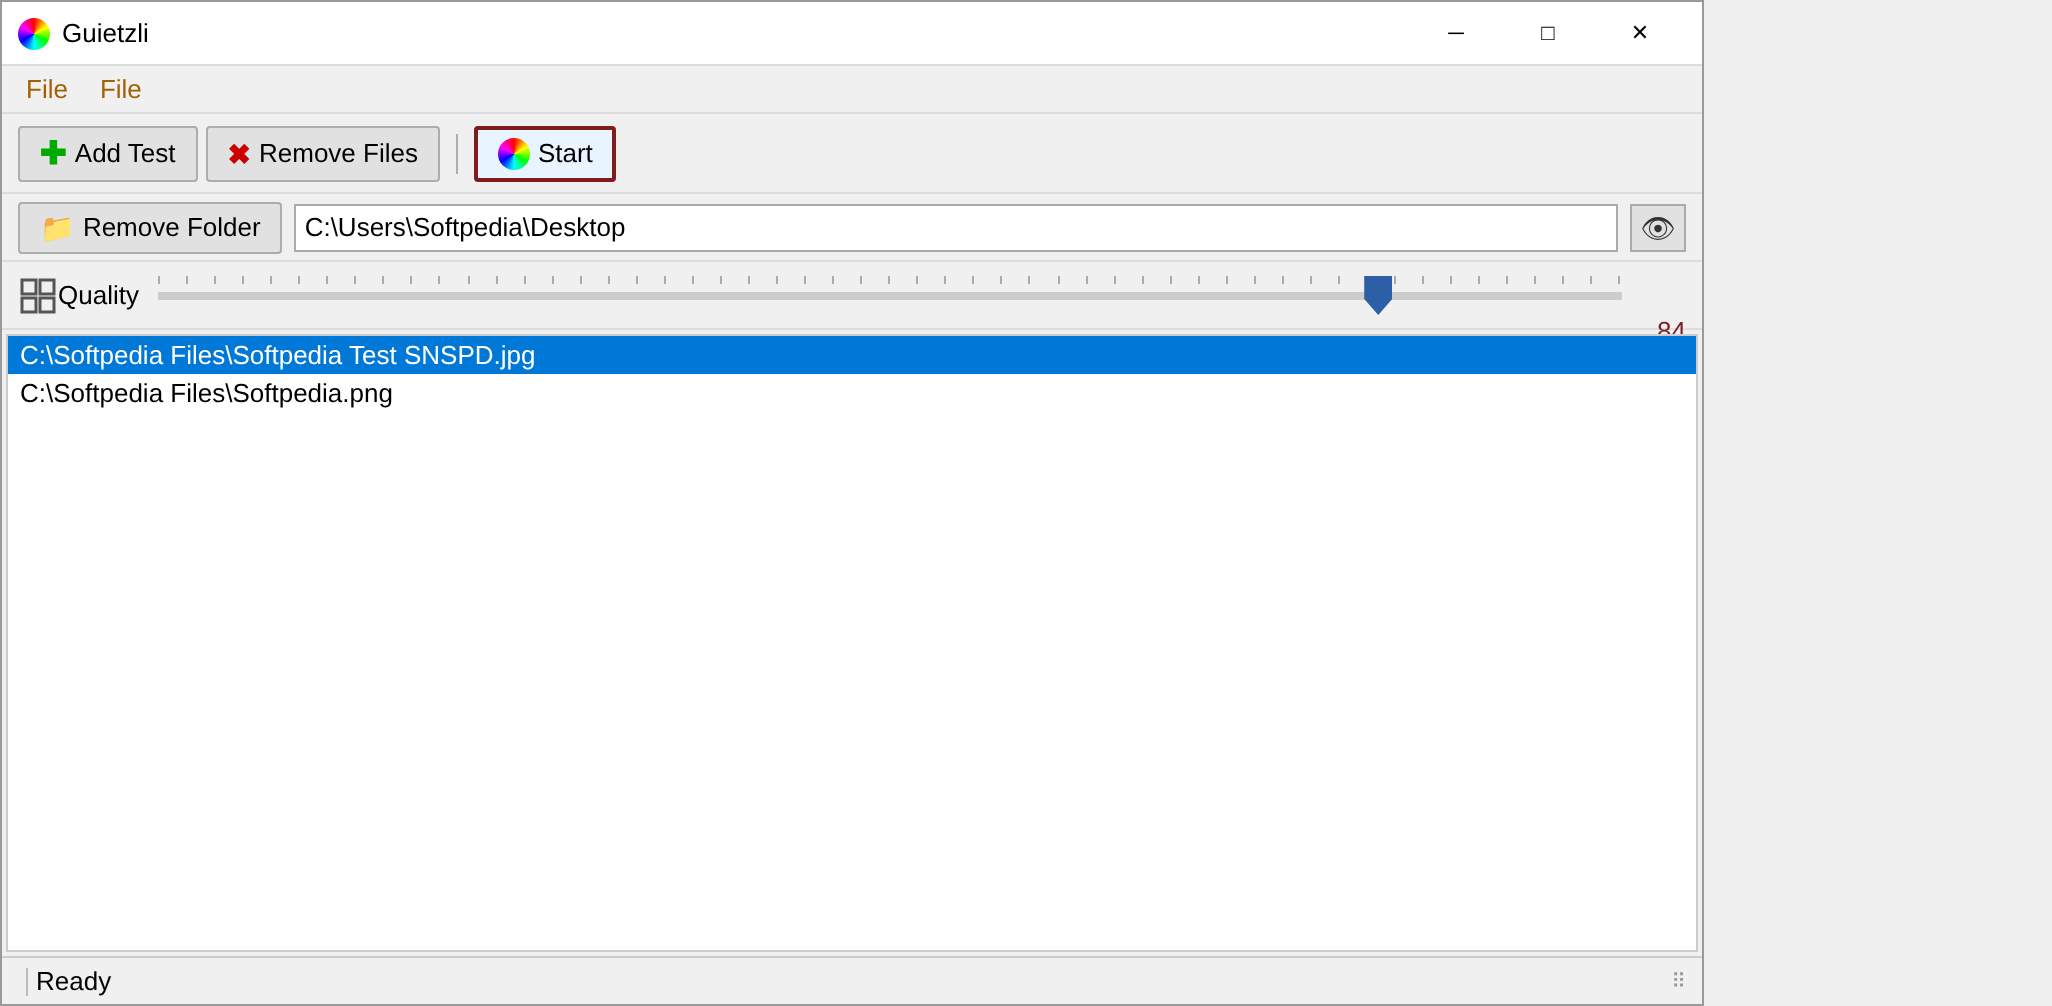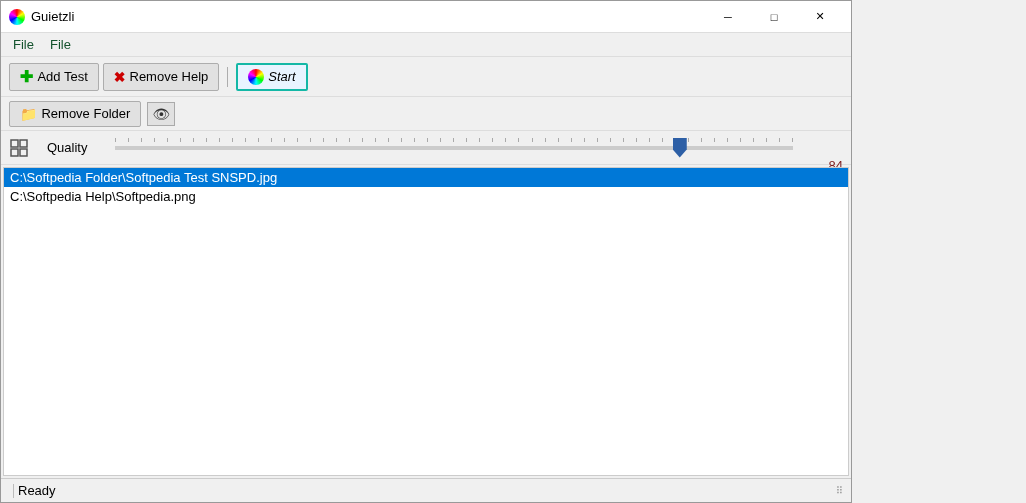--- a/index.html
+++ b/index.html
@@ -75,21 +75,21 @@
       display: flex;
       align-items: center;
       padding: 0 4px;
       flex-shrink: 0;
       border-bottom: 1px solid #ddd;
     }
 
     .menu-item {
       padding: 2px 8px;
       cursor: pointer;
-      color: #14532d;
+      color: #a16207;
     }
 
     
     .toolbar {
       height: 40px;
       background: #f0f0f0;
       display: flex;
       align-items: center;
       padding: 4px 8px;
       gap: 4px;
@@ -104,23 +104,22 @@
       background: #e1e1e1;
       cursor: pointer;
       display: flex;
       align-items: center;
       gap: 4px;
       color: #000;
       border-radius: 2px;
     }
 
     .toolbar-btn.start {
-      border: 2px solid #14b8a6;
+      border: 2px solid #7f1d1d;
       background: #e8f4ff;
-      font-style: italic;
     }
 
     .btn-separator {
       width: 1px;
       height: 20px;
       background: #adadad;
       margin: 0 4px;
     }
 
     
@@ -170,21 +169,21 @@
       color: #333;
     }
 
     
     .quality-row {
       height: 34px;
       background: #f0f0f0;
       display: flex;
       align-items: center;
       padding: 2px 8px;
-      gap: 18px;
+      gap: 0;
       flex-shrink: 0;
       border-bottom: 1px solid #ddd;
     }
 
     .quality-icon {
       width: 20px;
       height: 20px;
       display: flex;
       align-items: center;
       justify-content: center;
@@ -357,34 +356,35 @@
     <div class="menu-item">File</div>
   </div>
 
   <div class="toolbar">
     <button class="toolbar-btn">
       <span class="icon-add">✚</span>
       <span>Add Test</span>
     </button>
     <button class="toolbar-btn">
       <span class="icon-remove">✖</span>
-      <span>Remove Help</span>
+      <span>Remove Files</span>
     </button>
     <div class="btn-separator"></div>
     <button class="toolbar-btn start">
       <span class="color-circle"></span>
       <span>Start</span>
     </button>
   </div>
 
   <div class="output-row">
     <button class="output-folder-btn">
       <span class="icon-folder">📁</span>
       <span>Remove Folder</span>
     </button>
+    <input class="output-path-input" type="text" value="C:\Users\Softpedia\Desktop" style="">
     <button class="eye-btn">
       <span class="icon-eye">👁</span>
     </button>
   </div>
 
   <div class="quality-row">
     <div class="quality-icon">
       <svg width="18" height="18" viewBox="0 0 18 18" fill="none" xmlns="http://www.w3.org/2000/svg">
         <rect x="1" y="1" width="7" height="7" stroke="#555" stroke-width="1.5" fill="none"></rect>
         <rect x="10" y="1" width="7" height="7" stroke="#555" stroke-width="1.5" fill="none"></rect>
@@ -449,22 +449,22 @@
           <span class="tick"></span>
         <span class="tick"></span>
           <span class="tick"></span>
       </div>
       <input class="quality-slider" type="range" min="0" max="100" value="84" style="">
     </div>
     <span class="quality-value">84</span>
   </div>
 
   <div class="file-list">
-    <div class="file-item selected">C:\Softpedia Folder\Softpedia Test SNSPD.jpg</div>
-    <div class="file-item">C:\Softpedia Help\Softpedia.png</div>
+    <div class="file-item selected">C:\Softpedia Files\Softpedia Test SNSPD.jpg</div>
+    <div class="file-item">C:\Softpedia Files\Softpedia.png</div>
   </div>
 
   <div class="status-bar">
     <div class="status-divider"></div>
     <span class="status-text">Ready</span>
     <div class="status-right">
       <span class="resize-handle">⠿</span>
     </div>
   </div>
 

